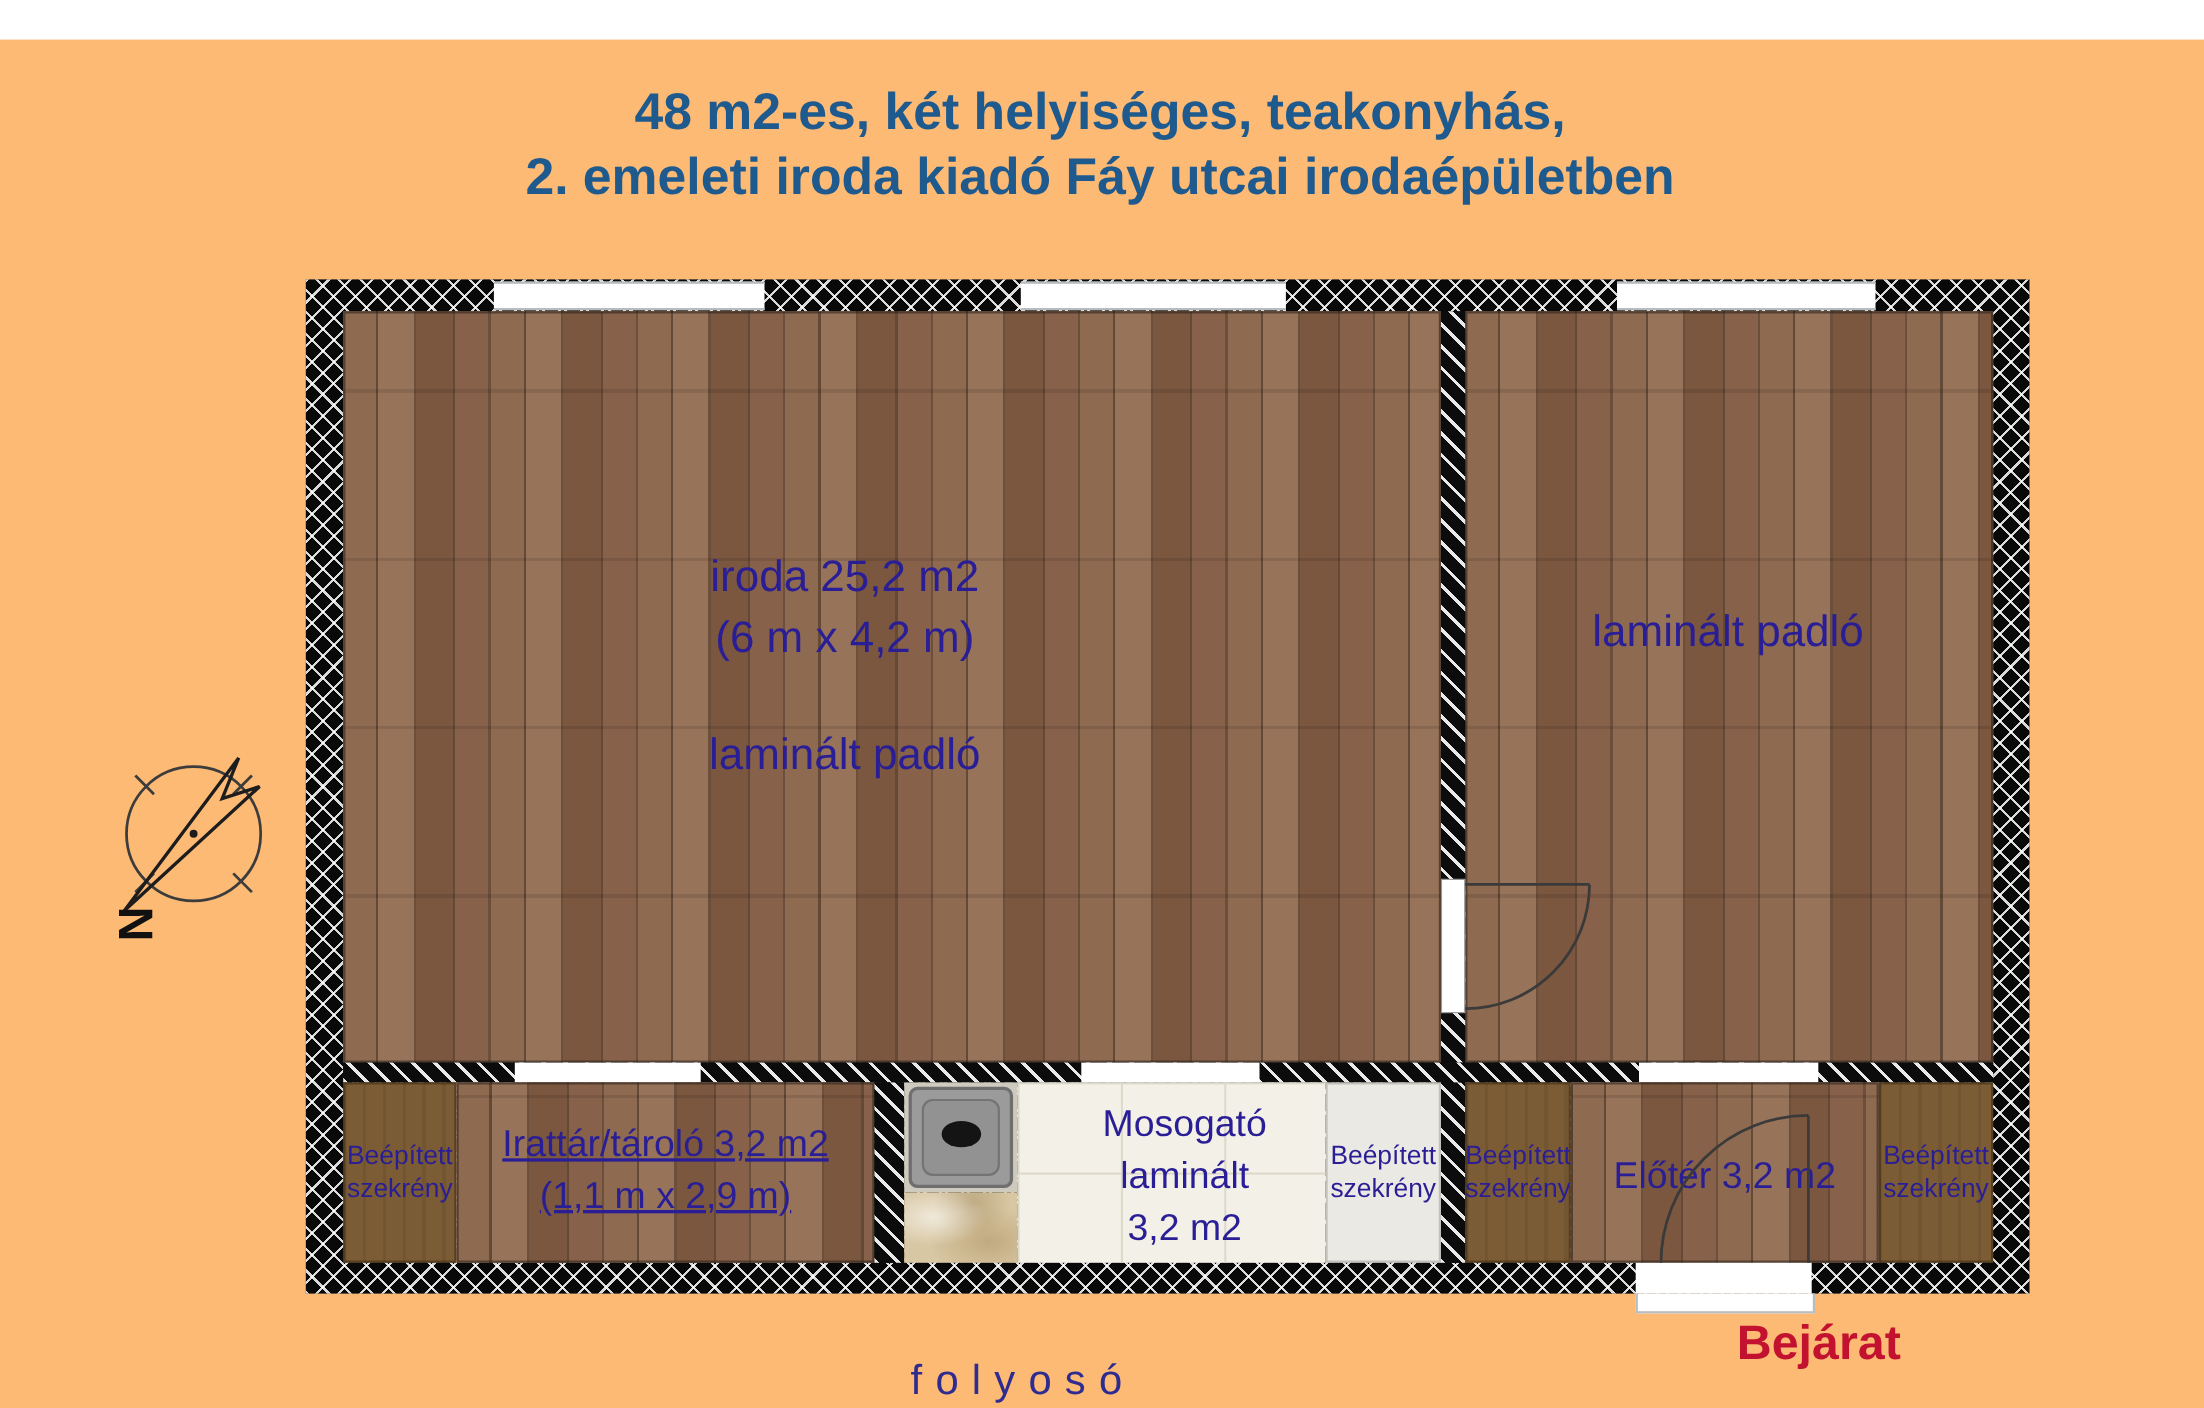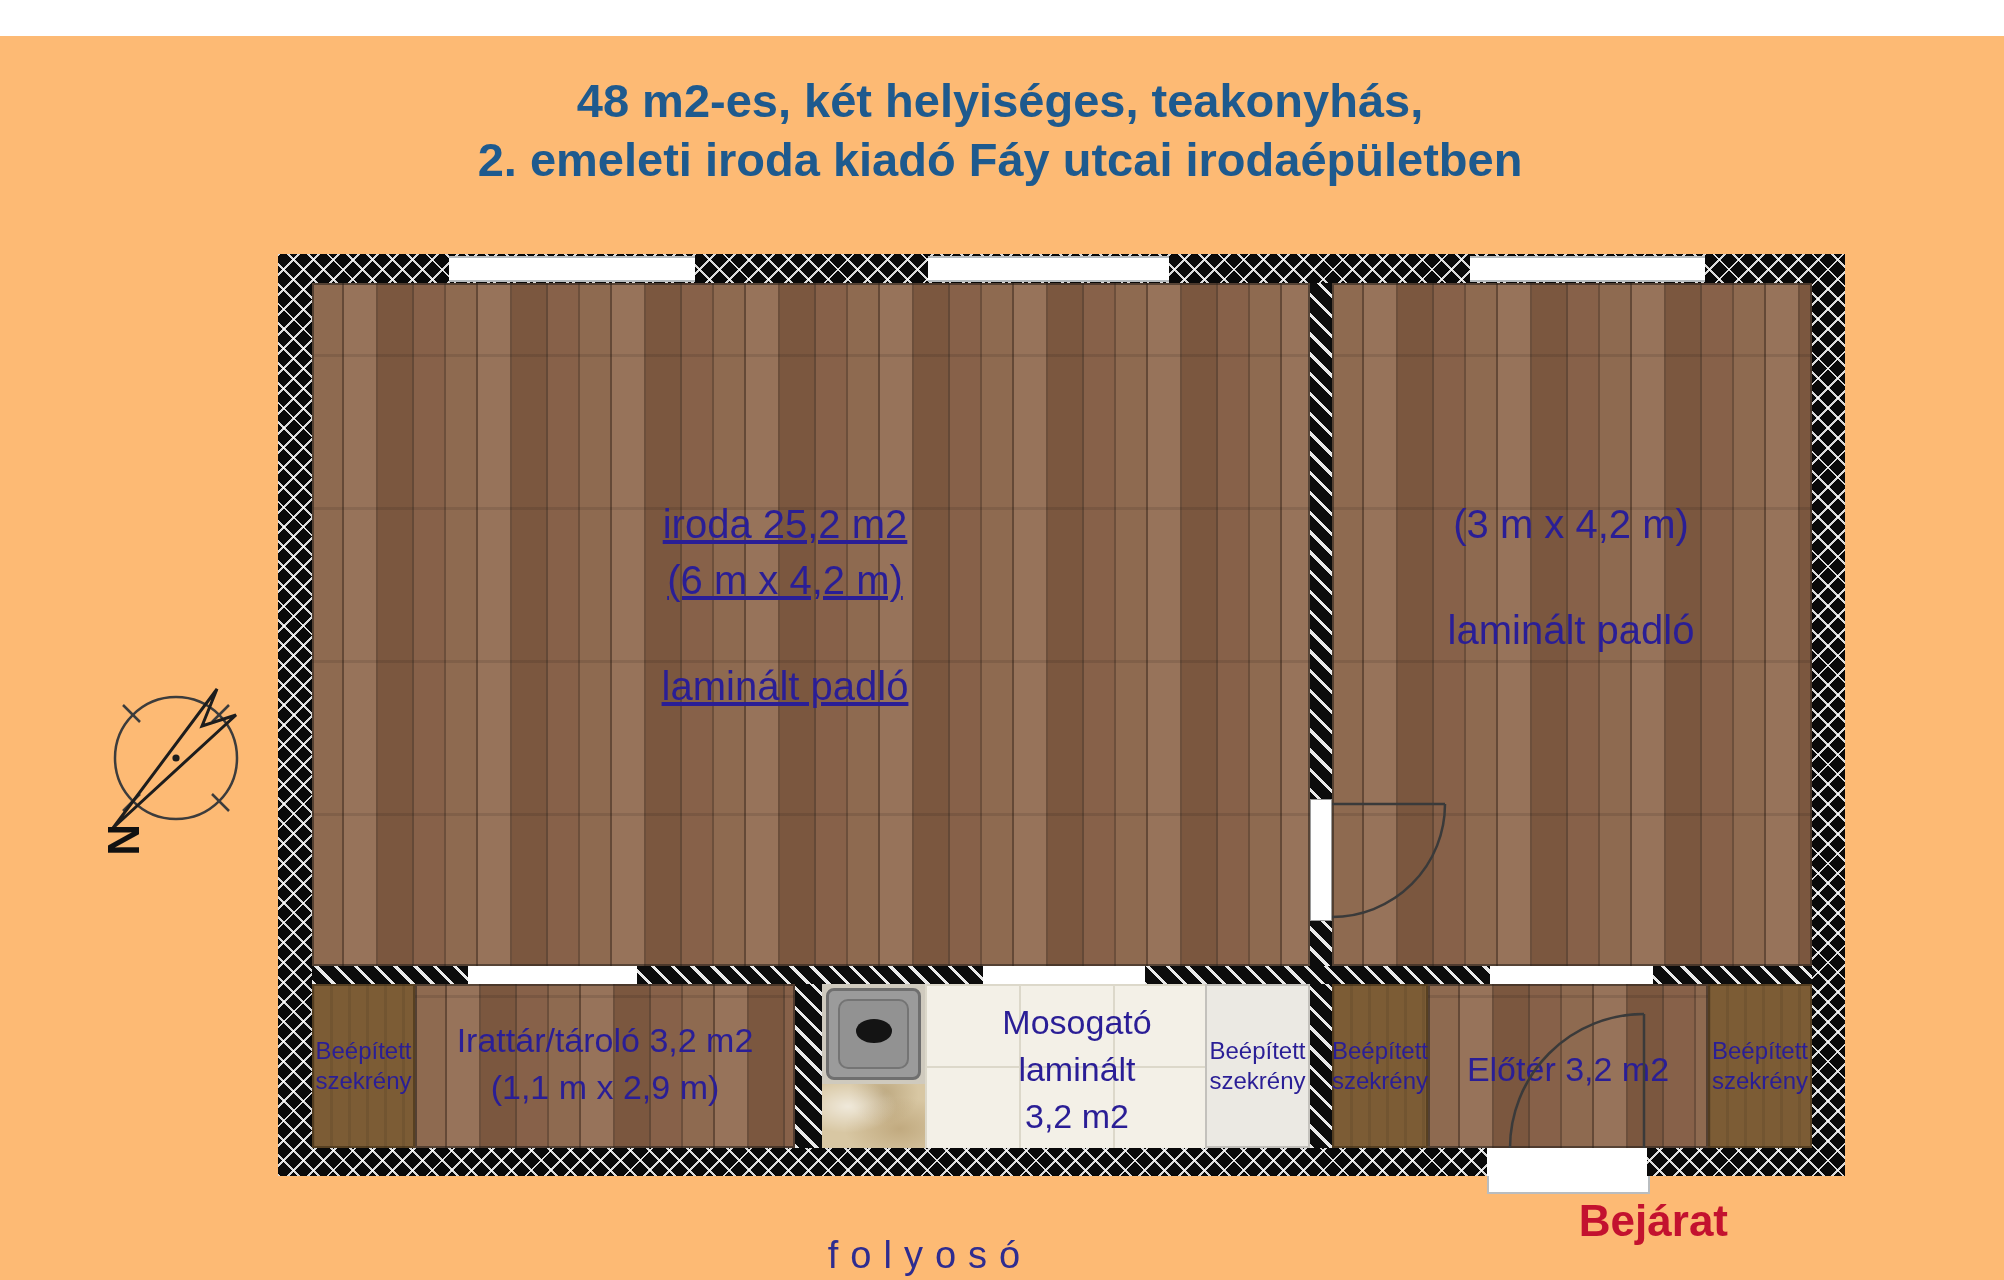--- a/index.html
+++ b/index.html
@@ -126,30 +126,29 @@
       <div class="cab-label">Beépített</div>
       <div class="cab-label">szekrény</div>
     </div>
 
     <div class="abs window" style="left:171px;top:2px;width:246px;height:26px;"></div>
     <div class="abs window" style="left:650px;top:2px;width:241px;height:26px;"></div>
     <div class="abs window" style="left:1192px;top:2px;width:235px;height:26px;"></div>
 
     <div class="abs opening" style="left:1209px;top:894px;width:160px;height:28px;"></div>
 
-    <div class="room-text" style="left:297px;top:242px;width:420px;text-decoration:underline;">
+    <div class="room-text" style="left:280px;top:242px;width:420px;">
       <div>iroda 25,2 m2</div>
       <div>(6 m x 4,2 m)</div>
       <div class="floor-line">laminált padló</div>
     </div>
     <div class="room-text" style="left:1083px;top:242px;width:420px;">
-      <div>(3 m x 4,2 m)</div>
       <div class="floor-line">laminált padló</div>
     </div>
-    <div class="small-text" style="left:137px;top:763px;width:380px;">
+    <div class="small-text" style="left:137px;top:763px;width:380px;text-decoration:underline;">
       <div>Irattár/tároló 3,2 m2</div>
       <div>(1,1 m x 2,9 m)</div>
     </div>
     <div class="small-text" style="left:647px;top:745px;width:304px;">
       <div>Mosogató</div>
       <div>laminált</div>
       <div>3,2 m2</div>
     </div>
     <div class="small-text" style="left:1150px;top:792px;width:280px;">
       <div>Előtér 3,2 m2</div>

